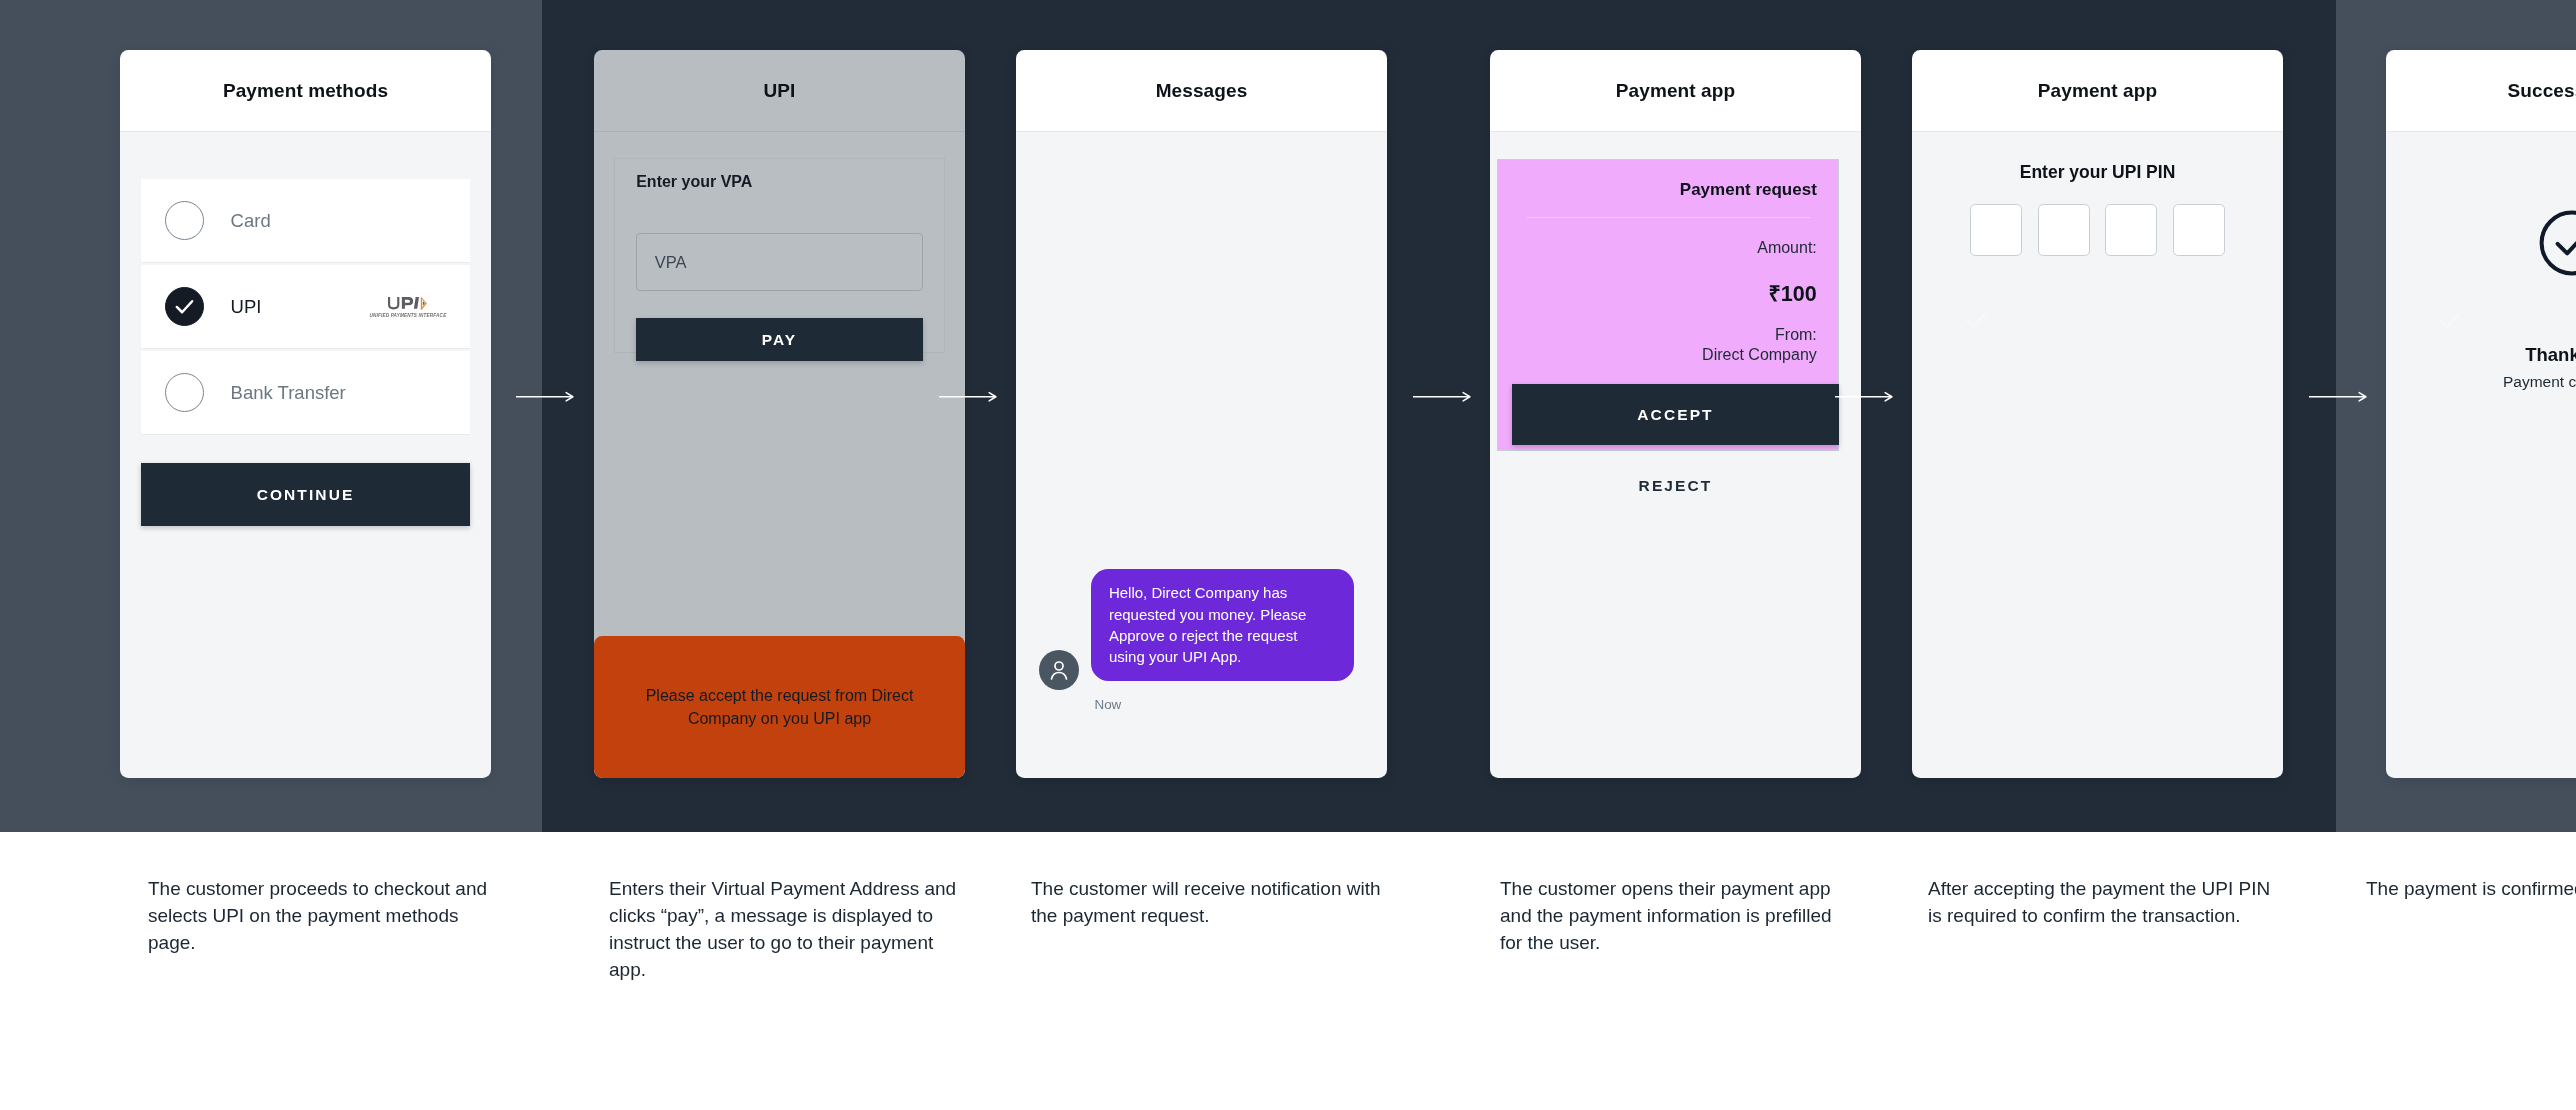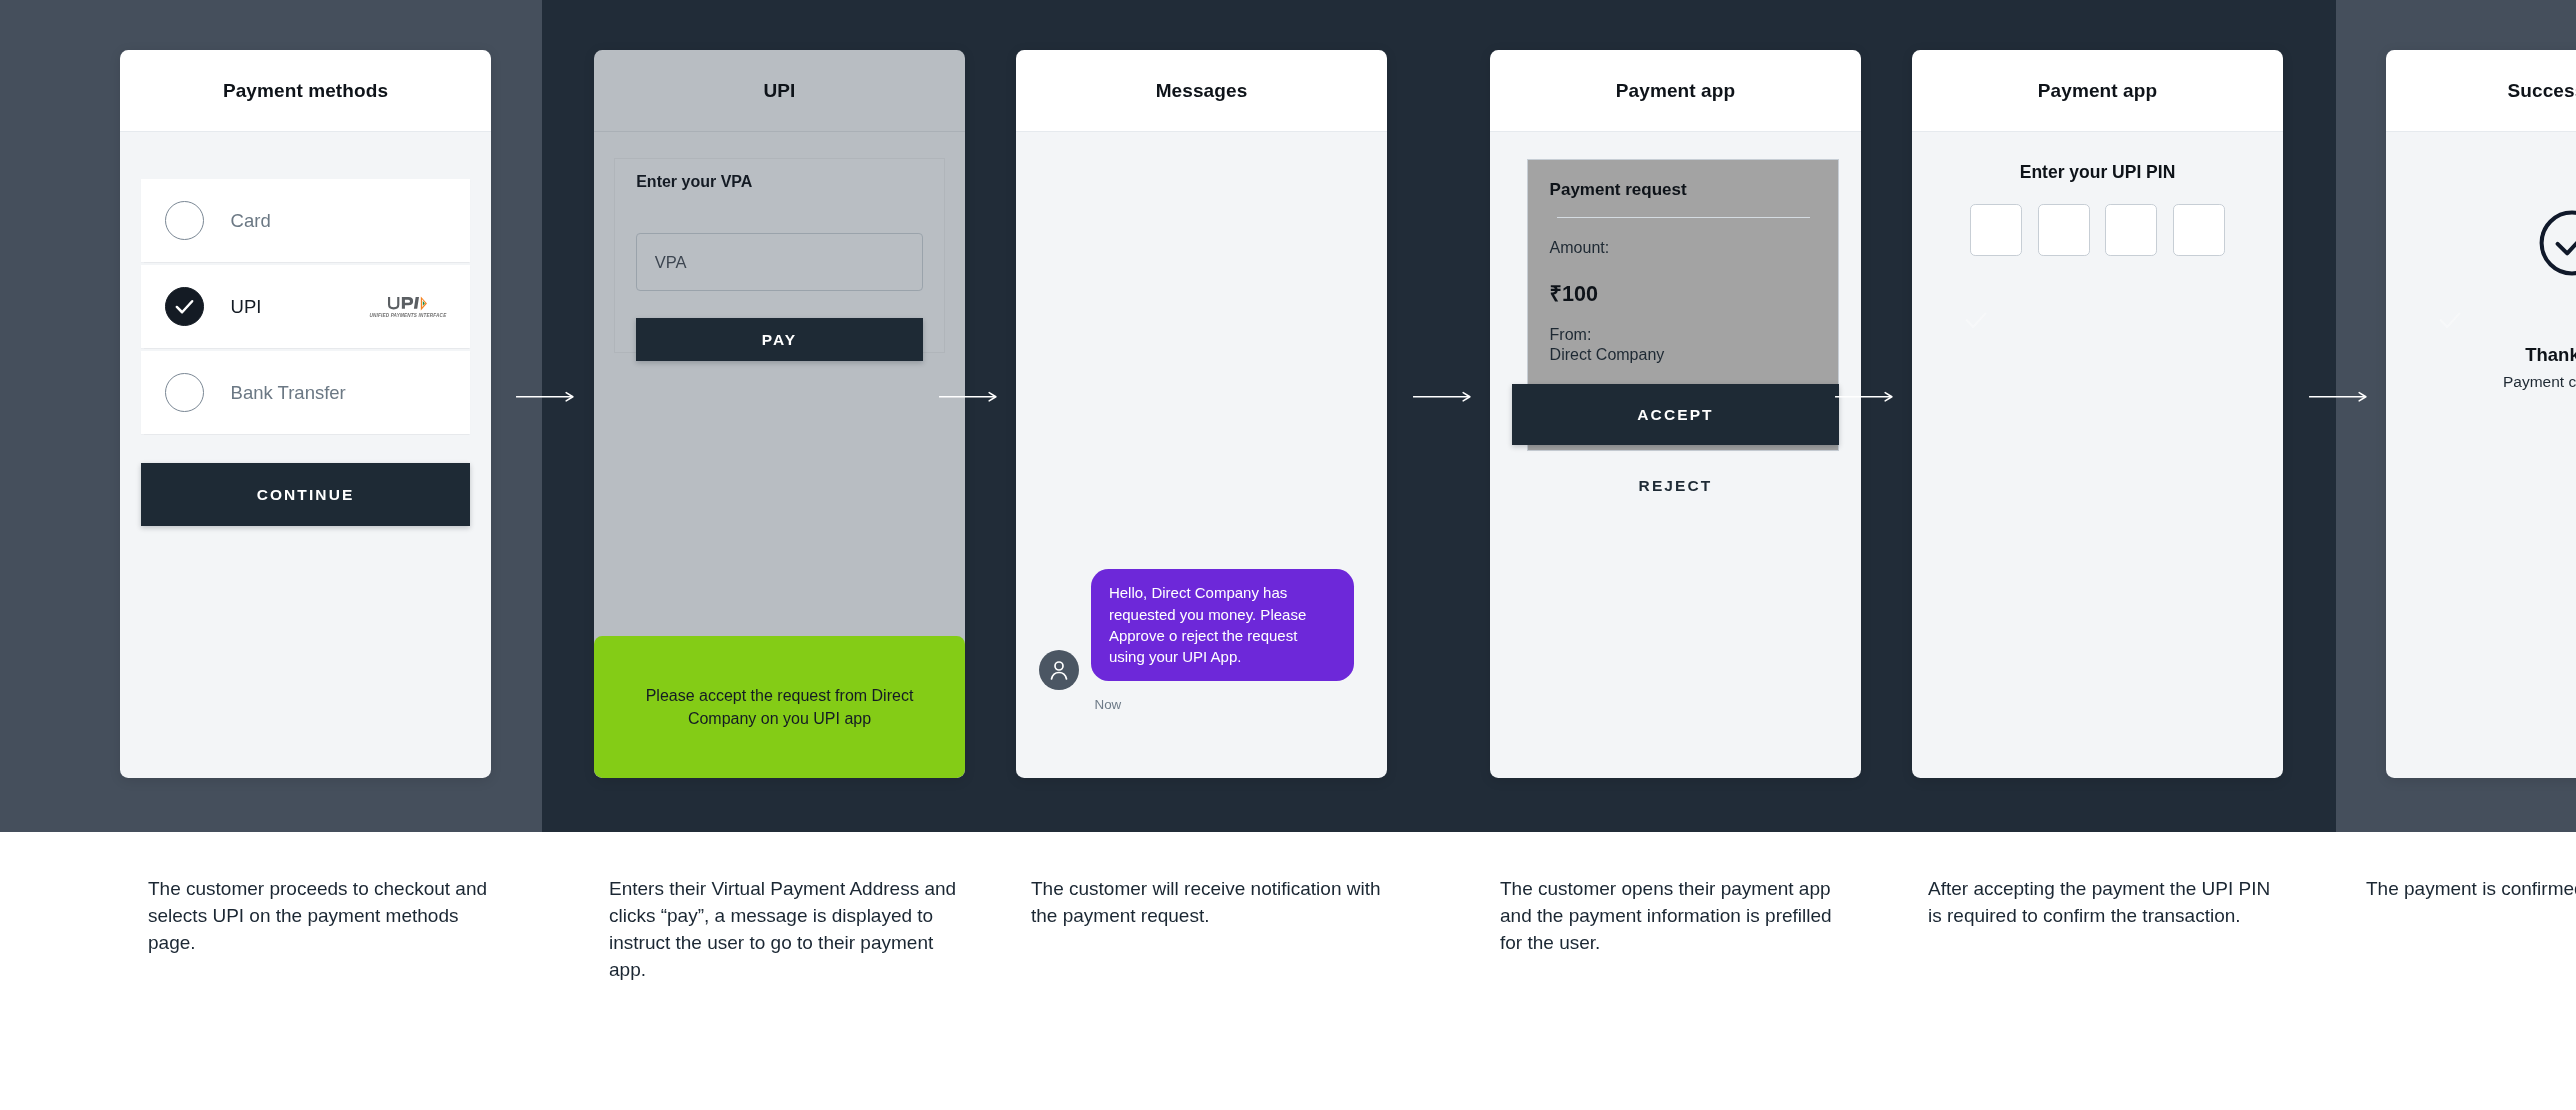--- a/index.html
+++ b/index.html
@@ -77,21 +77,21 @@
   .vpa-label { position:absolute; left:21.6px; top:14px; font-size:16px; font-weight:700; color:#141B24; }
   .vpa-input {
     position:absolute; left:21.6px; right:21.6px; top:74px; height:58px;
     border:1px solid #9AA3AB; border-radius:4.1px; background:transparent;
     display:flex; align-items:center; padding-left:17.5px;
     font-size:16.5px; color:#3D4651;
   }
   .vpa-pay { position:absolute; left:21.6px; right:21.6px; top:159px; height:43px; }
   .upi-toast {
     position:absolute; left:0; right:0; bottom:0; height:142px;
-    background:#84cc16; border-radius:8.2px;
+    background:#c2410c; border-radius:8.2px;
     display:flex; align-items:center; justify-content:center;
     text-align:center; padding:0 39px;
   }
   .upi-toast span { font-size:16px; color:#141B24; line-height:1.45; }
 
   
   .msg-wrap {
     position:absolute; left:23px; right:17.5px; bottom:66px;
     display:flex; align-items:flex-end; gap:12.4px;
   }
@@ -103,23 +103,23 @@
   .avatar svg { width:24px; height:24px; }
   .msg-col { display:flex; flex-direction:column; }
   .bubble {
     background:#6d28d9; color:#FFFFFF; border-radius:17.5px;
     padding:13.4px 17.5px; font-size:15px; line-height:1.42; max-width:263px;
   }
   .msg-time { font-size:13.4px; color:#6E7B88; margin-top:16px; margin-left:3.1px; }
 
   
   .req-card {
-    position:absolute; left:37px; right:21.6px; top:27px;
-    background:#a3a3a3; border:1px solid #C7CED5; padding:19.6px 21.6px 28px;
-    text-align:left;
+    position:absolute; left:7px; right:21.6px; top:27px;
+    background:#f0abfc; border:1px solid #C7CED5; padding:19.6px 21.6px 28px;
+    text-align:right;
   }
   .req-title { font-size:17px; font-weight:700; color:#0E1319; }
   .req-rule { height:1px; background:#D4DBE1; margin:17.5px 7.2px 20.6px; }
   .req-lbl { font-size:16px; color:#1E2933; }
   .req-amount { font-size:21.6px; font-weight:700; color:#0E1319; margin-top:21px; }
   .req-gap { height:19.6px; }
   .req-val { font-size:16px; color:#1E2933; margin-top:2.1px; }
   .accept-btn { position:absolute; left:21.6px; right:21.6px; top:252px; height:61px; }
   .reject-btn {
     position:absolute; left:21.6px; right:21.6px; top:334px; height:39px;

